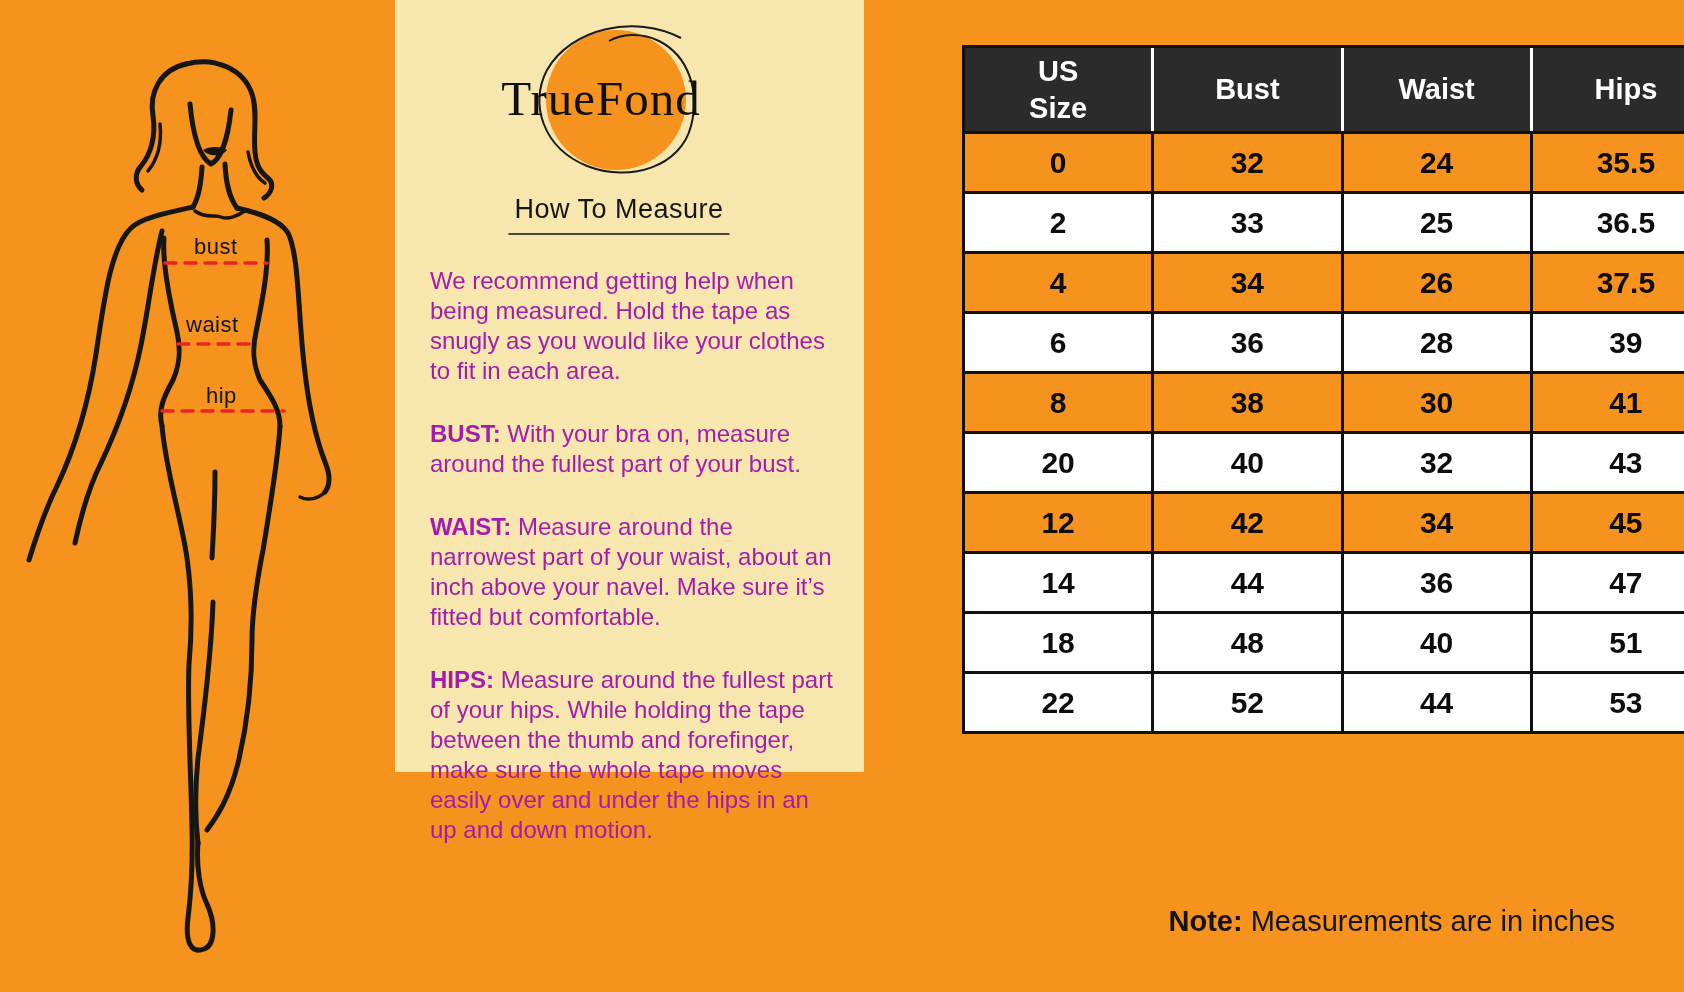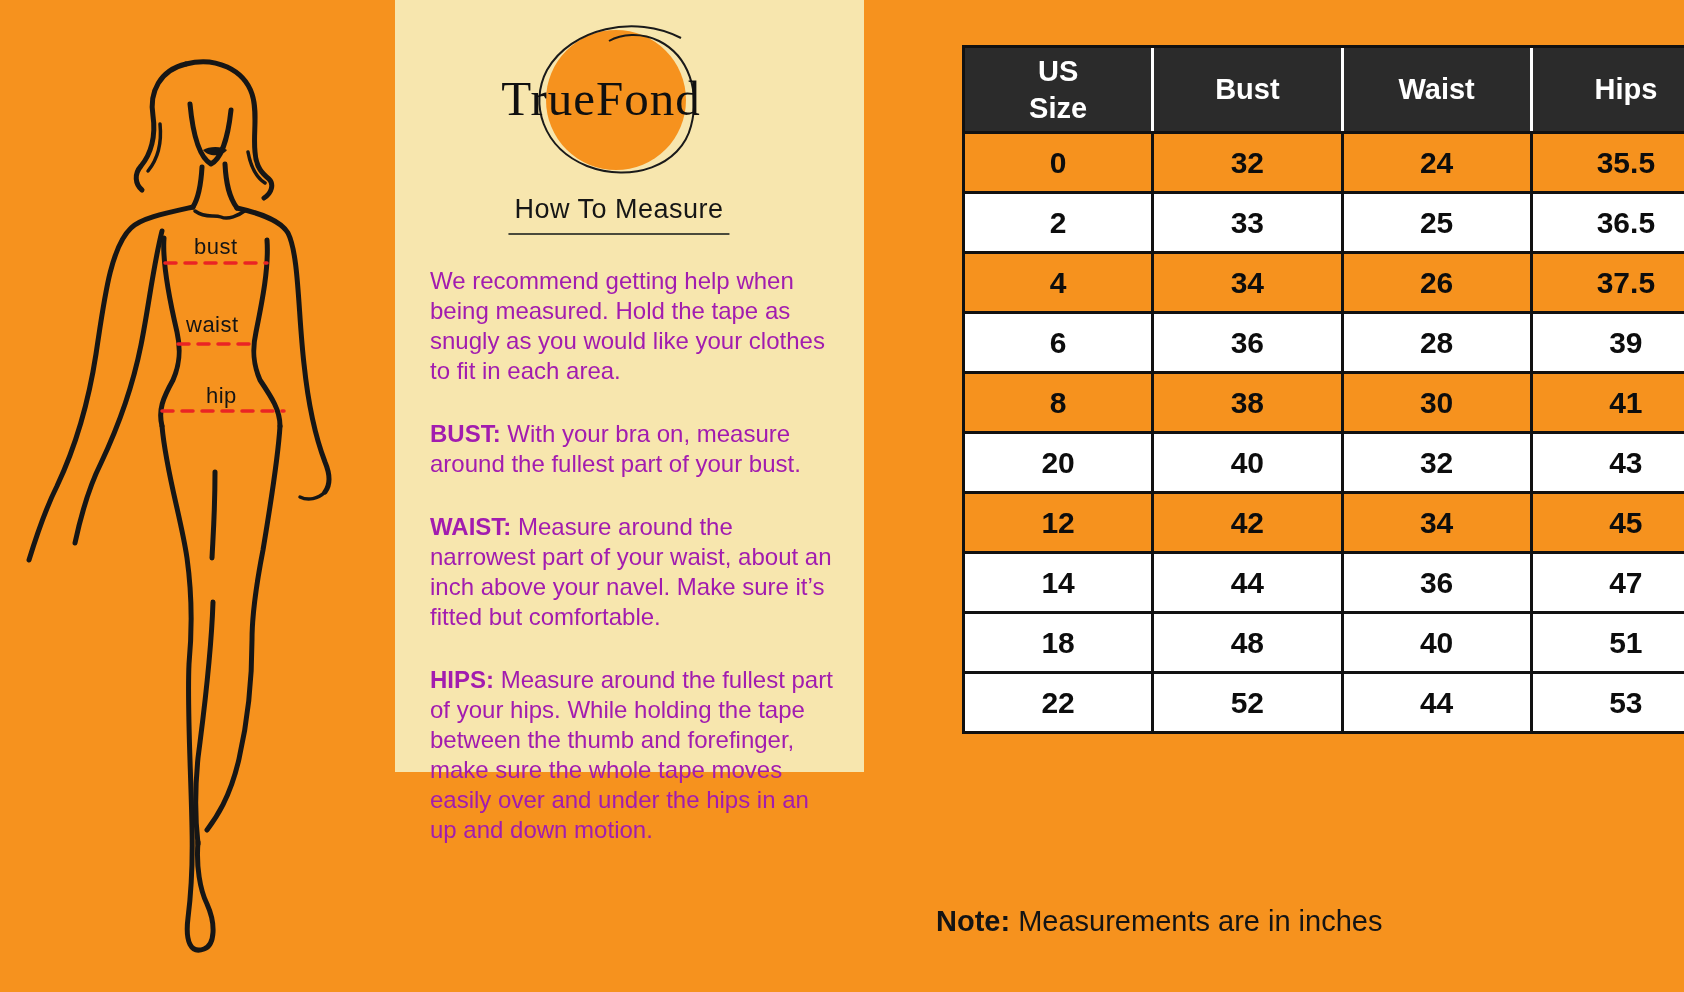--- a/index.html
+++ b/index.html
@@ -52,21 +52,21 @@
   }
   .size-table th:first-child{border-left:3px solid #111;}
   .size-table th:last-child{border-right:3px solid #be185d;}
   .size-table th:first-child .hwrap{display:inline-block;max-width:82px;}
   .size-table td{
     height:60px;border:3px solid #111;
     font-size:30px;font-weight:bold;text-align:center;vertical-align:middle;color:#0d0d0d;
   }
   tr.row-orange td{background:var(--orange);}
   tr.row-white td{background:var(--row-white);}
-  .note{position:absolute;left:936px;top:905px;width:653px;text-align:left;font-size:29px;color:#141414;}
+  .note{position:absolute;left:962px;top:905px;width:653px;text-align:right;font-size:29px;color:#141414;}
   .note .nlbl{font-weight:bold;}
 </style>
 </head>
 <body>
 
 <div class="screen">
 
   <div class="figure-area">
     <svg width="395" height="992" viewBox="0 0 395 992" fill="none" stroke="#161616" stroke-width="5" stroke-linecap="round" stroke-linejoin="round">
 

